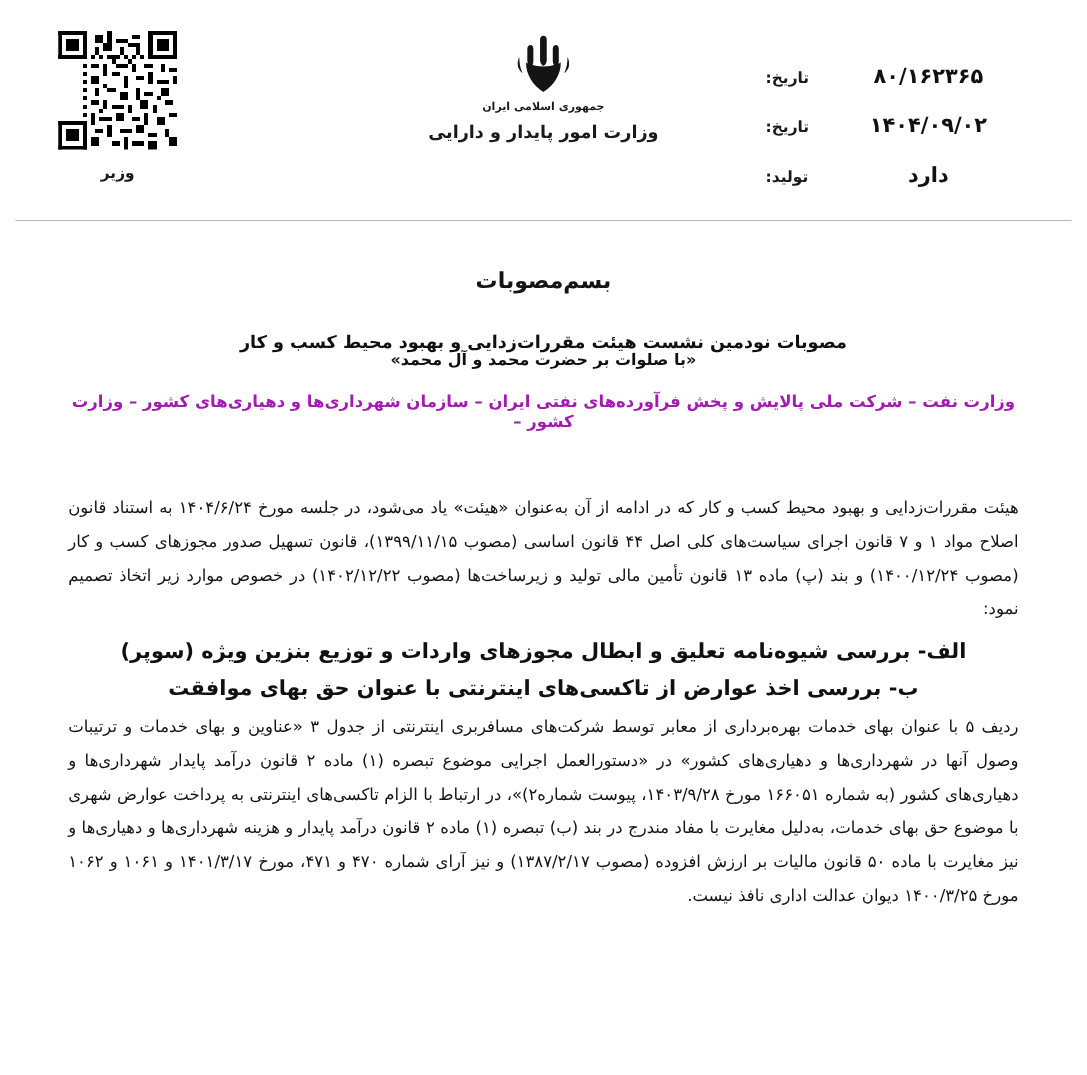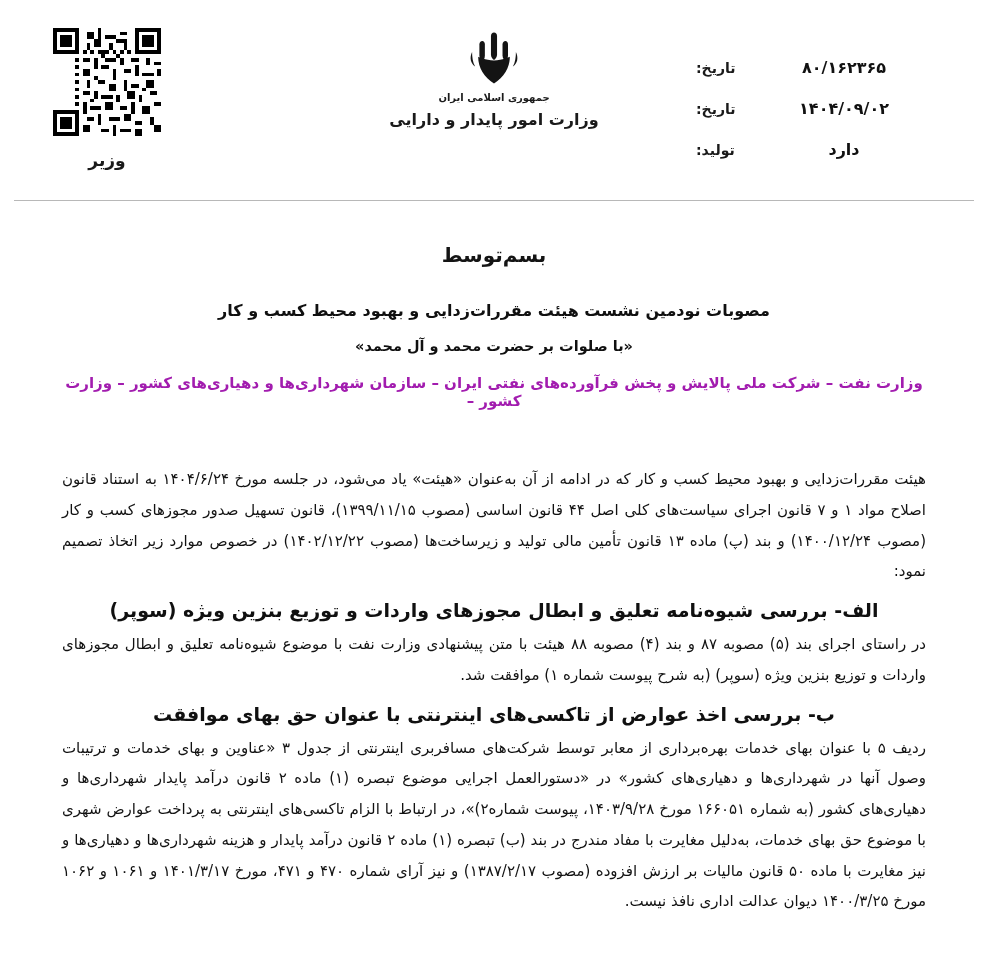--- a/index.html
+++ b/index.html
@@ -47,21 +47,21 @@
   .meta-label {
     font-weight: bold;
     font-size: 14px;
     color: #1a1a1a;
     width: 66px;
     text-align: left;
     direction: rtl;
   }
   .meta-value {
     font-weight: bold;
-    font-size: 16px;
+    font-size: 19px;
     color: #111;
     flex: 1;
     text-align: center;
     letter-spacing: 0.5px;
   }
 
   .emblem-block {
     position: absolute;
     top: 30px;
     left: 0;
@@ -99,21 +99,21 @@
   }
   .qr {
     width: 108px;
     height: 108px;
     margin: 0 auto;
     display: block;
     image-rendering: pixelated;
   }
   .qr-caption {
     margin-top: 14px;
-    font-size: 17px;
+    font-size: 14px;
     font-weight: bold;
     color: #1a1a1a;
   }
 
   .rule {
     border: 0;
     border-top: 1px solid #b8b8b8;
     margin: 0 14px;
   }
 
@@ -129,21 +129,20 @@
     color: #141414;
     margin: 16px 0 34px 0;
     letter-spacing: 0.5px;
   }
 
   .title-main {
     text-align: center;
     font-size: 16px;
     font-weight: bold;
     color: #101010;
-    margin-bottom: 18px;
   }
   .title-salawat {
     text-align: center;
     font-size: 14.5px;
     font-weight: bold;
     color: #101010;
     margin-bottom: 20px;
   }
   .recipients {
     text-align: center;
@@ -307,26 +306,25 @@
         </g>
       </svg>
       <div class="qr-caption">وزیر</div>
     </div>
   </div>
 
   <hr class="rule">
 
   <div class="content">
 
-    <div class="basmala">بسم‌توسط</div>
+    <div class="basmala">بسم‌مصوبات</div>
 
     <div class="title-main">مصوبات نودمین نشست هیئت مقررات‌زدایی و بهبود محیط کسب و کار</div>
     <div class="title-salawat">«با صلوات بر حضرت محمد و آل محمد»</div>
     <div class="recipients">وزارت نفت – شرکت ملی پالایش و پخش فرآورده‌های نفتی ایران – سازمان شهرداری‌ها و دهیاری‌های کشور – وزارت کشور –</div>
 
     <p class="para">هیئت مقررات‌زدایی و بهبود محیط کسب و کار که در ادامه از آن به‌عنوان «هیئت» یاد می‌شود، در جلسه مورخ ۱۴۰۴/۶/۲۴ به استناد قانون اصلاح مواد ۱ و ۷ قانون اجرای سیاست‌های کلی اصل ۴۴ قانون اساسی (مصوب ۱۳۹۹/۱۱/۱۵)، قانون تسهیل صدور مجوزهای کسب و کار (مصوب ۱۴۰۰/۱۲/۲۴) و بند (پ) ماده ۱۳ قانون تأمین مالی تولید و زیرساخت‌ها (مصوب ۱۴۰۲/۱۲/۲۲) در خصوص موارد زیر اتخاذ تصمیم نمود:</p>
     <div class="heading-b">الف- بررسی شیوه‌نامه تعلیق و ابطال مجوزهای واردات و توزیع بنزین ویژه (سوپر)</div>
-    <p class="para">در راستای اجرای بند (۵) مصوبه ۸۷ و بند (۴) مصوبه ۸۸ هیئت با متن پیشنهادی وزارت نفت با موضوع شیوه‌نامه تعلیق و ابطال مجوزهای واردات و توزیع بنزین ویژه (سوپر) (به شرح پیوست شماره ۱) موافقت شد.</p>
     <div class="heading-b">ب- بررسی اخذ عوارض از تاکسی‌های اینترنتی با عنوان حق بهای موافقت</div>
     <p class="para">ردیف ۵ با عنوان بهای خدمات بهره‌برداری از معابر توسط شرکت‌های مسافربری اینترنتی از جدول ۳ «عناوین و بهای خدمات و ترتیبات وصول آنها در شهرداری‌ها و دهیاری‌های کشور» در «دستورالعمل اجرایی موضوع تبصره (۱) ماده ۲ قانون درآمد پایدار شهرداری‌ها و دهیاری‌های کشور (به شماره ۱۶۶۰۵۱ مورخ ۱۴۰۳/۹/۲۸، پیوست شماره۲)»، در ارتباط با الزام تاکسی‌های اینترنتی به پرداخت عوارض شهری با موضوع حق بهای خدمات، به‌دلیل مغایرت با مفاد مندرج در بند (ب) تبصره (۱) ماده ۲ قانون درآمد پایدار و هزینه شهرداری‌ها و دهیاری‌ها و نیز مغایرت با ماده ۵۰ قانون مالیات بر ارزش افزوده (مصوب ۱۳۸۷/۲/۱۷) و نیز آرای شماره ۴۷۰ و ۴۷۱، مورخ ۱۴۰۱/۳/۱۷ و ۱۰۶۱ و ۱۰۶۲ مورخ ۱۴۰۰/۳/۲۵ دیوان عدالت اداری نافذ نیست.</p>
 
   </div>
 </div>
 
 </body></html>

